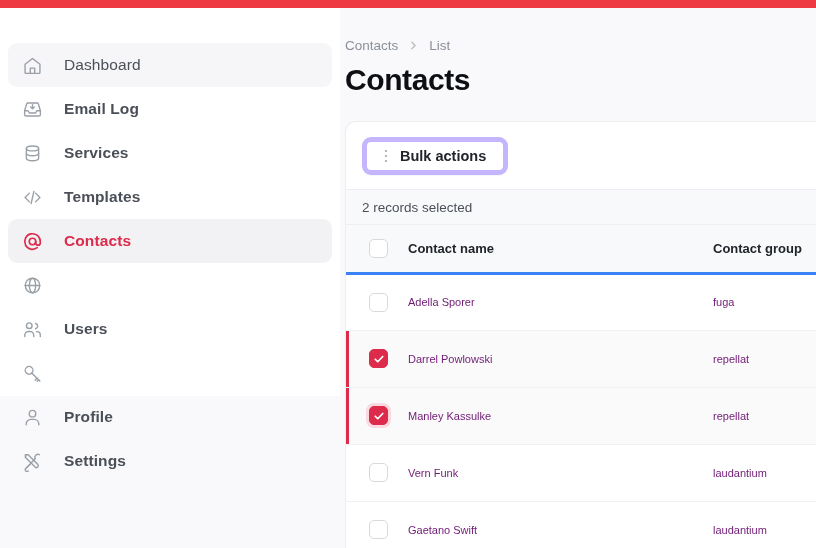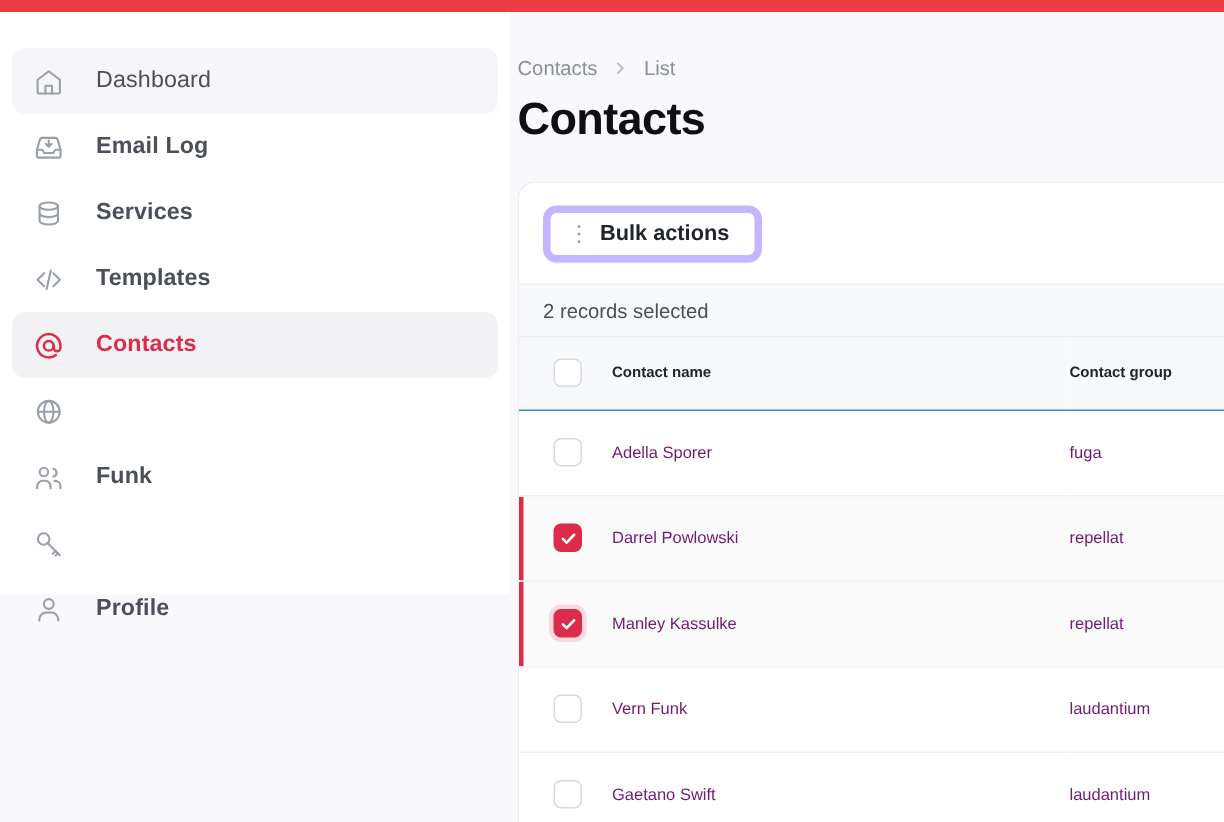--- a/index.html
+++ b/index.html
@@ -21,21 +21,21 @@
   .app {
     position: absolute; top: 8px; left: 0;
     width: 816px; height: 540px;
     display: flex;
   }
 
   
   .sidebar {
     width: 340px; height: 388px;
     background: #ffffff;
-    padding-top: 24px;
+    padding-top: 35px;
     flex: 0 0 340px;
   }
   .nav-item {
     display: flex; align-items: center;
     height: 44px;
     margin: 0 8px 0 8px;
     padding-left: 12px;
     border-radius: 9px;
     color: #4b5058;
     cursor: pointer;
@@ -157,22 +157,22 @@
     vertical-align: middle;
     white-space: nowrap;
   }
   .col-check { width: 62px; }
   .col-name  { width: 305px; }
   .col-group { width: 200px; }
 
   .tbl thead th {
     height: 48px;
     background: #f8f9fa;
-    border-bottom: 1px solid #3b82f6;
-    font-size: 10px;
+    border-bottom: 3px solid #3b82f6;
+    font-size: 13px;
     font-weight: bold;
     color: #21252b;
   }
   .tbl thead th.col-check { padding-left: 20px; }
   .tbl thead th.col-name { padding-left: 0; }
 
   .tbl tbody tr { height: 57px; }
   .tbl tbody td {
     border-bottom: 1px solid #f0f1f4;
     font-size: 11px;
@@ -274,40 +274,52 @@
       </div>
       <div class="nav-item">
         <span class="nav-icon">
           <svg viewBox="0 0 24 24" fill="none" stroke="currentColor" stroke-width="1.6" stroke-linecap="round" stroke-linejoin="round">
             <path d="M3.2 20v-1.4a4.3 4.3 0 0 1 4.3-4.3h1.6a4.3 4.3 0 0 1 4.3 4.3V20"></path>
             <circle cx="8.3" cy="7.6" r="3.2"></circle>
             <path d="M15.6 5.1a3.1 3.1 0 0 1 0 6"></path>
             <path d="M16.4 14.4h.6a3.9 3.9 0 0 1 3.9 3.9V20"></path>
           </svg>
         </span>
-        <span class="nav-label">Funk</span>
+        <span class="nav-label">Users</span>
       </div>
       <div class="nav-item">
         <span class="nav-icon">
           <svg viewBox="0 0 24 24" fill="none" stroke="currentColor" stroke-width="1.6" stroke-linecap="round" stroke-linejoin="round">
             <circle cx="8.1" cy="8.4" r="4.4" transform="rotate(-45 8.1 8.4)"></circle>
             <line x1="11.3" y1="11.6" x2="20.4" y2="20.7"></line>
             <line x1="17.2" y1="17.5" x2="15.1" y2="19.6"></line>
             <line x1="19" y1="19.3" x2="17.3" y2="21"></line>
           </svg>
         </span>
       </div>
       <div class="nav-item">
         <span class="nav-icon">
           <svg viewBox="0 0 24 24" fill="none" stroke="currentColor" stroke-width="1.6" stroke-linecap="round" stroke-linejoin="round">
             <circle cx="12" cy="7.6" r="3.7"></circle>
             <path d="M4.8 20.2v-.7c0-3 2.5-5.4 5.4-5.4h3.6c3 0 5.4 2.4 5.4 5.4v.7"></path>
           </svg>
         </span>
         <span class="nav-label">Profile</span>
+      </div>
+      <div class="nav-item">
+        <span class="nav-icon">
+          <svg viewBox="0 0 24 24" fill="none" stroke="currentColor" stroke-width="1.6" stroke-linecap="round" stroke-linejoin="round">
+            <path d="M4 4.3h3.1l11 11a2.2 2.2 0 0 1-3.1 3.1l-11-11z"></path>
+            <path d="M4 4.3v3.1"></path>
+            <path d="M19.8 4.2a3.6 3.6 0 0 0-4.9 4.6"></path>
+            <path d="M8.9 15.4 4.2 20a2 2 0 0 0 2.9 2.8"></path>
+            <path d="M14.9 8.8 5.3 19.3"></path>
+          </svg>
+        </span>
+        <span class="nav-label">Settings</span>
       </div>
     </nav>
 
   <main class="main">
 
     <div class="breadcrumb">
       <span class="crumb">Contacts</span>
       <span class="crumb-sep">
         <svg viewBox="0 0 24 24" fill="none" stroke="currentColor" stroke-width="2.4" stroke-linecap="round" stroke-linejoin="round">
             <polyline points="9 6 15 12 9 18"></polyline>

